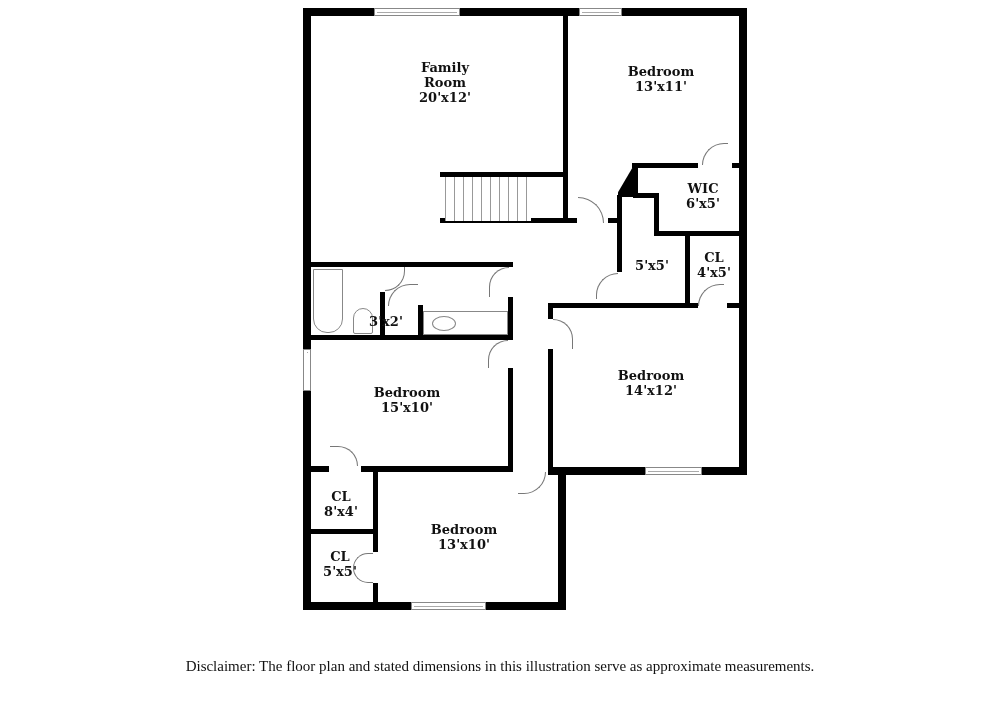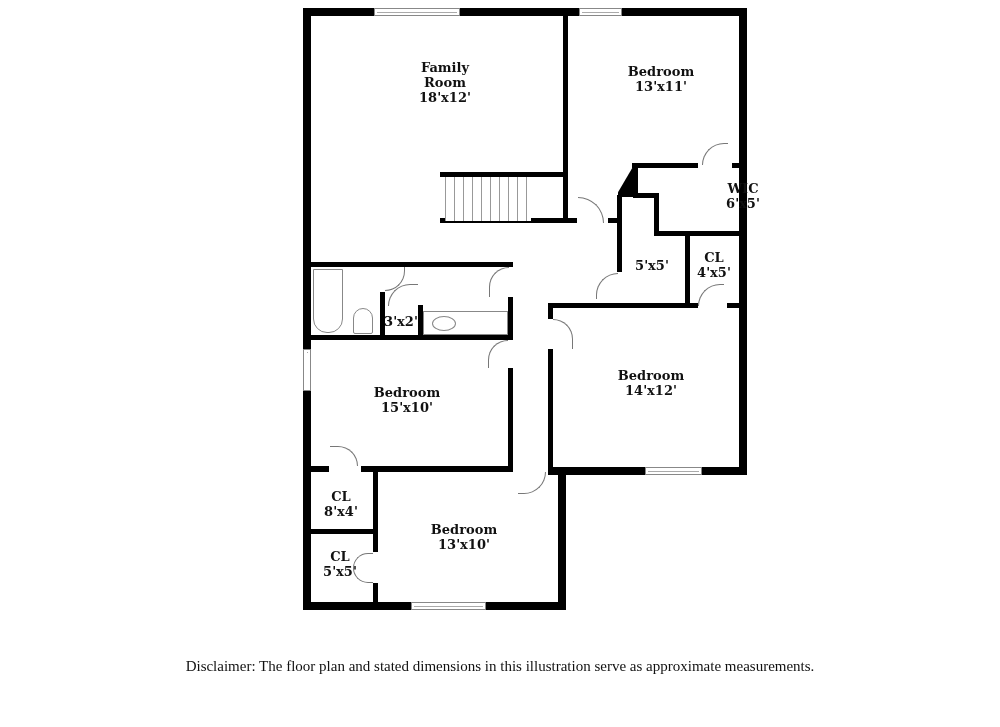--- a/index.html
+++ b/index.html
@@ -83,38 +83,38 @@
   <div class="door" style="left:385px;top:267px;width:20px;height:24px;border-radius:0 0 24px 0;border-top:none;border-left:none;"></div>
   <div class="door" style="left:388px;top:284px;width:30px;height:22px;border-radius:30px 0 0 0;border-bottom:none;border-right:none;"></div>
   <div class="door" style="left:488px;top:340px;width:20px;height:28px;border-radius:28px 0 0 0;border-bottom:none;border-right:none;"></div>
   <div class="door" style="left:553px;top:319px;width:20px;height:30px;border-radius:0 30px 0 0;border-bottom:none;border-left:none;"></div>
   <div class="door" style="left:330px;top:446px;width:28px;height:20px;border-radius:0 28px 0 0;border-bottom:none;border-left:none;"></div>
   <div class="door" style="left:518px;top:472px;width:28px;height:22px;border-radius:0 0 28px 0;border-top:none;border-left:none;"></div>
   <div class="door" style="left:353px;top:553px;width:20px;height:30px;border-radius:30px 0 0 30px;border-right:none;"></div>
 
   <div class="label" style="left:445px;top:60px;">
     <div style="white-space:normal;width:60px;">Family Room</div>
-    <div>18'x12'</div>
+    <div>20'x12'</div>
   </div>
   <div class="label" style="left:661px;top:64px;">
     <div>Bedroom</div>
     <div>13'x11'</div>
   </div>
-  <div class="label" style="left:703px;top:181px;margin-left:40px;">
+  <div class="label" style="left:703px;top:181px;">
     <div>WIC</div>
     <div>6'x5'</div>
   </div>
   <div class="label" style="left:652px;top:258px;">
     <div>5'x5'</div>
   </div>
   <div class="label" style="left:714px;top:250px;">
     <div>CL</div>
     <div>4'x5'</div>
   </div>
-  <div class="label" style="left:401px;top:314px;">
+  <div class="label" style="left:386px;top:314px;">
     <div>3'x2'</div>
   </div>
   <div class="label" style="left:407px;top:385px;">
     <div>Bedroom</div>
     <div>15'x10'</div>
   </div>
   <div class="label" style="left:651px;top:368px;">
     <div>Bedroom</div>
     <div>14'x12'</div>
   </div>

